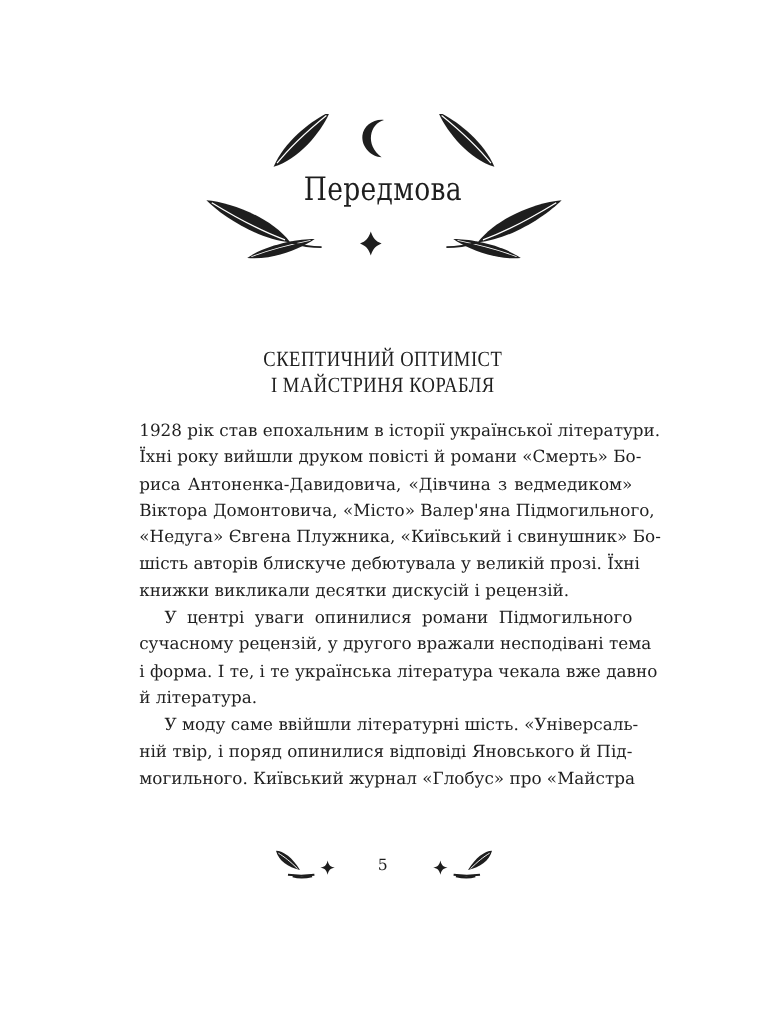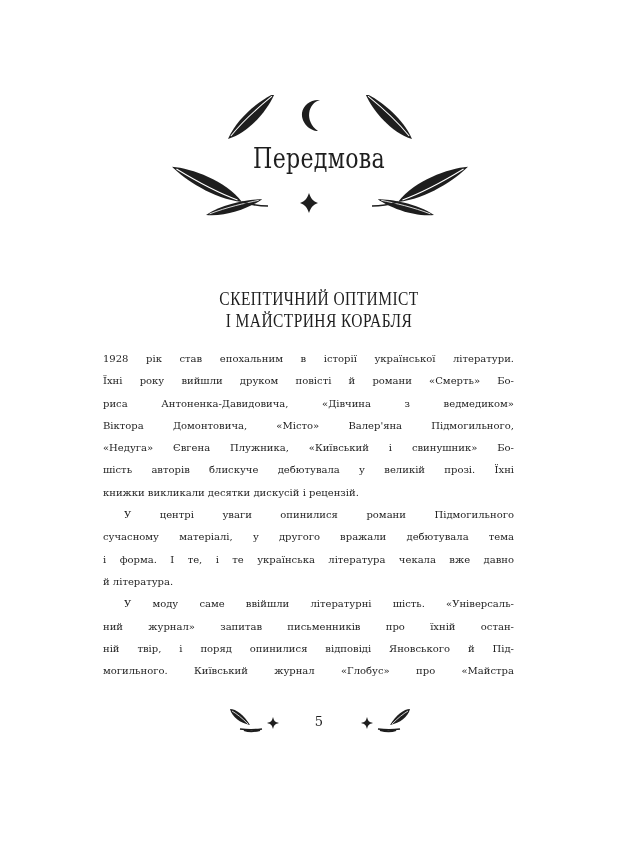--- a/index.html
+++ b/index.html
@@ -4,22 +4,22 @@
 <style>
   html, body { margin: 0; padding: 0; background: #ffffff; }
   body { width: 638px; height: 843px; position: relative; overflow: hidden; color: #1e1e1e; }
   .ornament { position: absolute; left: 170px; top: 95px; width: 300px; height: 130px; }
   .title { position: absolute; left: 0; width: 638px; top: 143px; text-align: center;
            font-family: "DejaVu Serif", serif; font-size: 27px; color: #1e1e1e; letter-spacing: 0.3px;
            transform: scaleX(0.82); transform-origin: center; }
   .subtitle { position: absolute; left: 0; width: 638px; top: 288px; text-align: center;
               font-family: "Liberation Serif", serif; font-size: 18px; line-height: 22px; color: #1e1e1e;
               letter-spacing: 0.5px; transform: scaleX(0.86); }
-  .body-text { position: absolute; left: 103px; top: 348px; width: 411px;
-               font-family: "DejaVu Serif", serif; font-size: 10px; line-height: 22.3px; color: #1e1e1e;
+  .body-text { position: absolute; left: 116px; top: 348px; width: 411px;
+               font-family: "DejaVu Serif", serif; font-size: 14px; line-height: 22.3px; color: #1e1e1e;
                text-align: justify; }
   .body-text p { margin: 0; }
   .body-text .line { display: block; white-space: nowrap; text-align-last: justify; text-align: justify; }
   .body-text .line.last { text-align-last: left; }
   .body-text .indent { padding-left: 21px; }
   .footer { position: absolute; left: 220px; top: 705px; width: 200px; height: 40px; }
   .pagenum { position: absolute; left: 0; width: 638px; top: 714px; text-align: center;
              font-family: "DejaVu Serif", serif; font-size: 13px; color: #1e1e1e; }
 </style>
 </head>
@@ -80,27 +80,26 @@
     <span class="line">1928 рік став епохальним в історії української літератури.</span>
     <span class="line">Їхні року вийшли друком повісті й романи «Смерть» Бо-</span>
     <span class="line">риса Антоненка-Давидовича, «Дівчина з ведмедиком»</span>
     <span class="line">Віктора Домонтовича, «Місто» Валер'яна Підмогильного,</span>
     <span class="line">«Недуга» Євгена Плужника, «Київський і свинушник» Бо-</span>
     <span class="line">шість авторів блискуче дебютувала у великій прозі. Їхні</span>
     <span class="line last">книжки викликали десятки дискусій і рецензій.</span>
   </p>
   <p>
     <span class="line indent">У центрі уваги опинилися романи Підмогильного</span>
-    <span class="line">сучасному матеріалі, у другого вражали дебютувала тема</span>
+    <span class="line">сучасному рецензій, у другого вражали несподівані тема</span>
     <span class="line">і форма. І те, і те українська література чекала вже давно</span>
     <span class="line last">й література.</span>
   </p>
   <p>
     <span class="line indent">У моду саме ввійшли літературні шість. «Універсаль-</span>
-    <span class="line">ний журнал» запитав письменників про їхній остан-</span>
     <span class="line">ній твір, і поряд опинилися відповіді Яновського й Під-</span>
     <span class="line">могильного. Київський журнал «Глобус» про «Майстра</span>
   </p>
 </div>
 
 <svg class="footer" viewBox="0 0 200 40">
   <defs>
     <g id="fleaf">
       <path d="M0,0 C6,-10 14,-16 20,-16 C18,-8 10,-2 0,0 Z" fill="#1e1e1e"></path>
       <path d="M2,-1 C8,-7 13,-11 18,-14" stroke="#fff" stroke-width="0.8" fill="none"></path>

